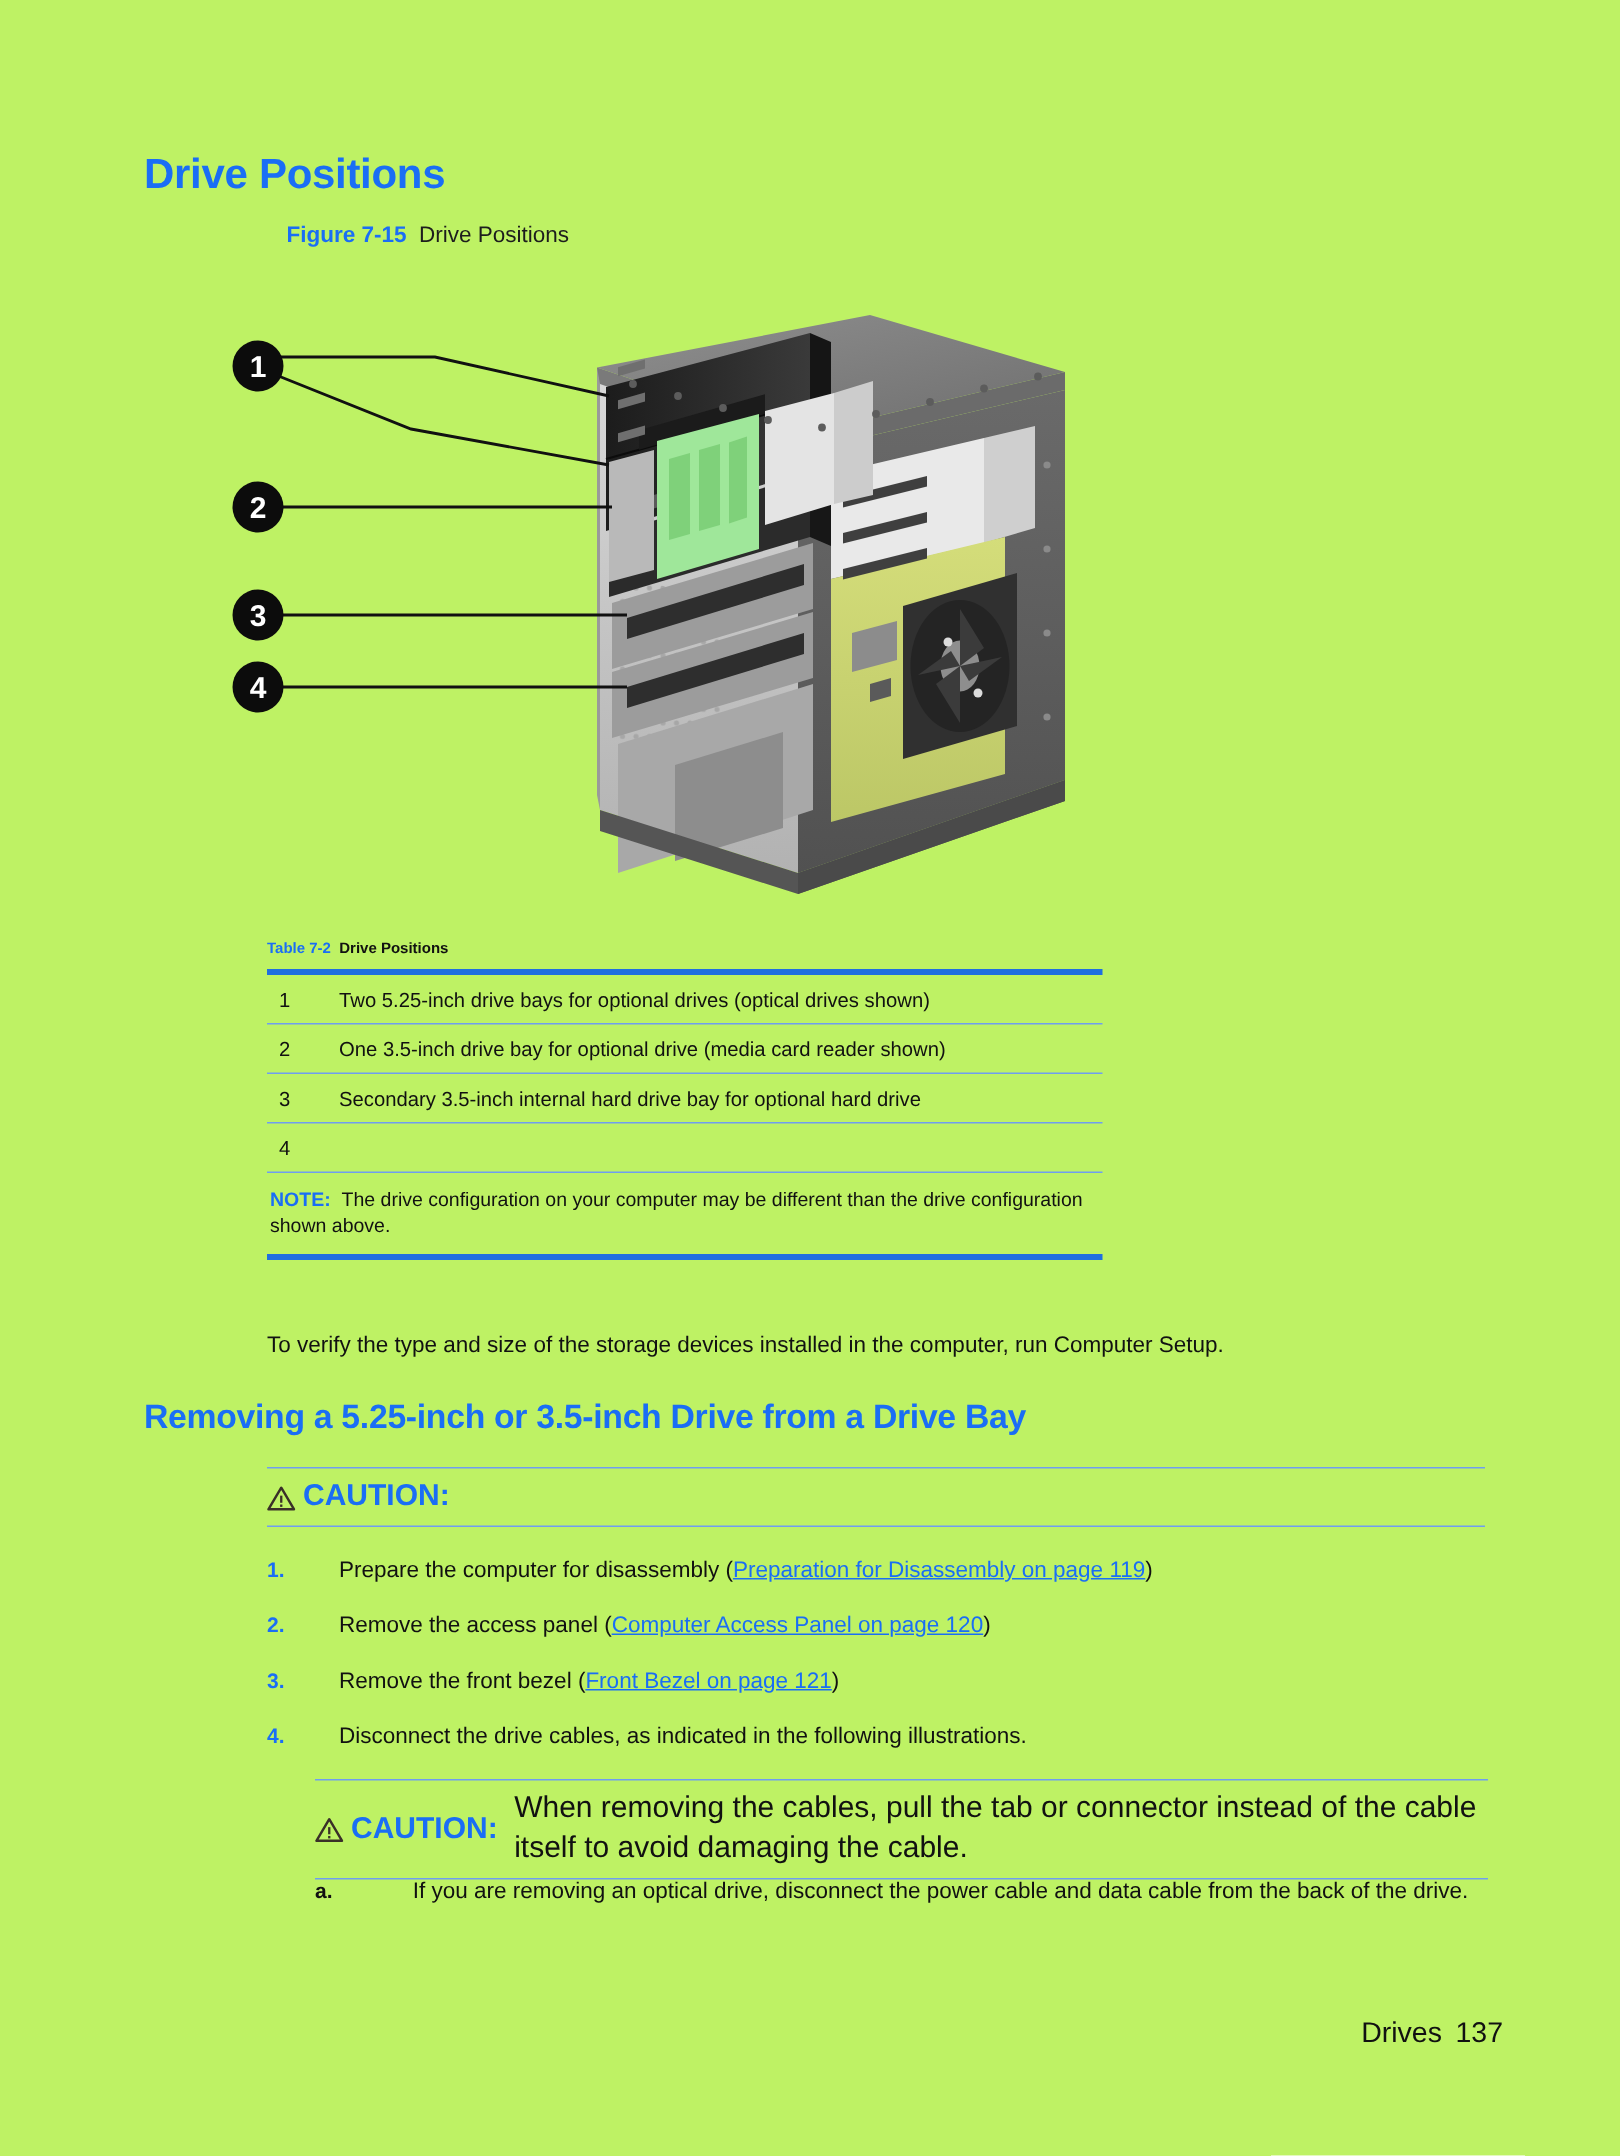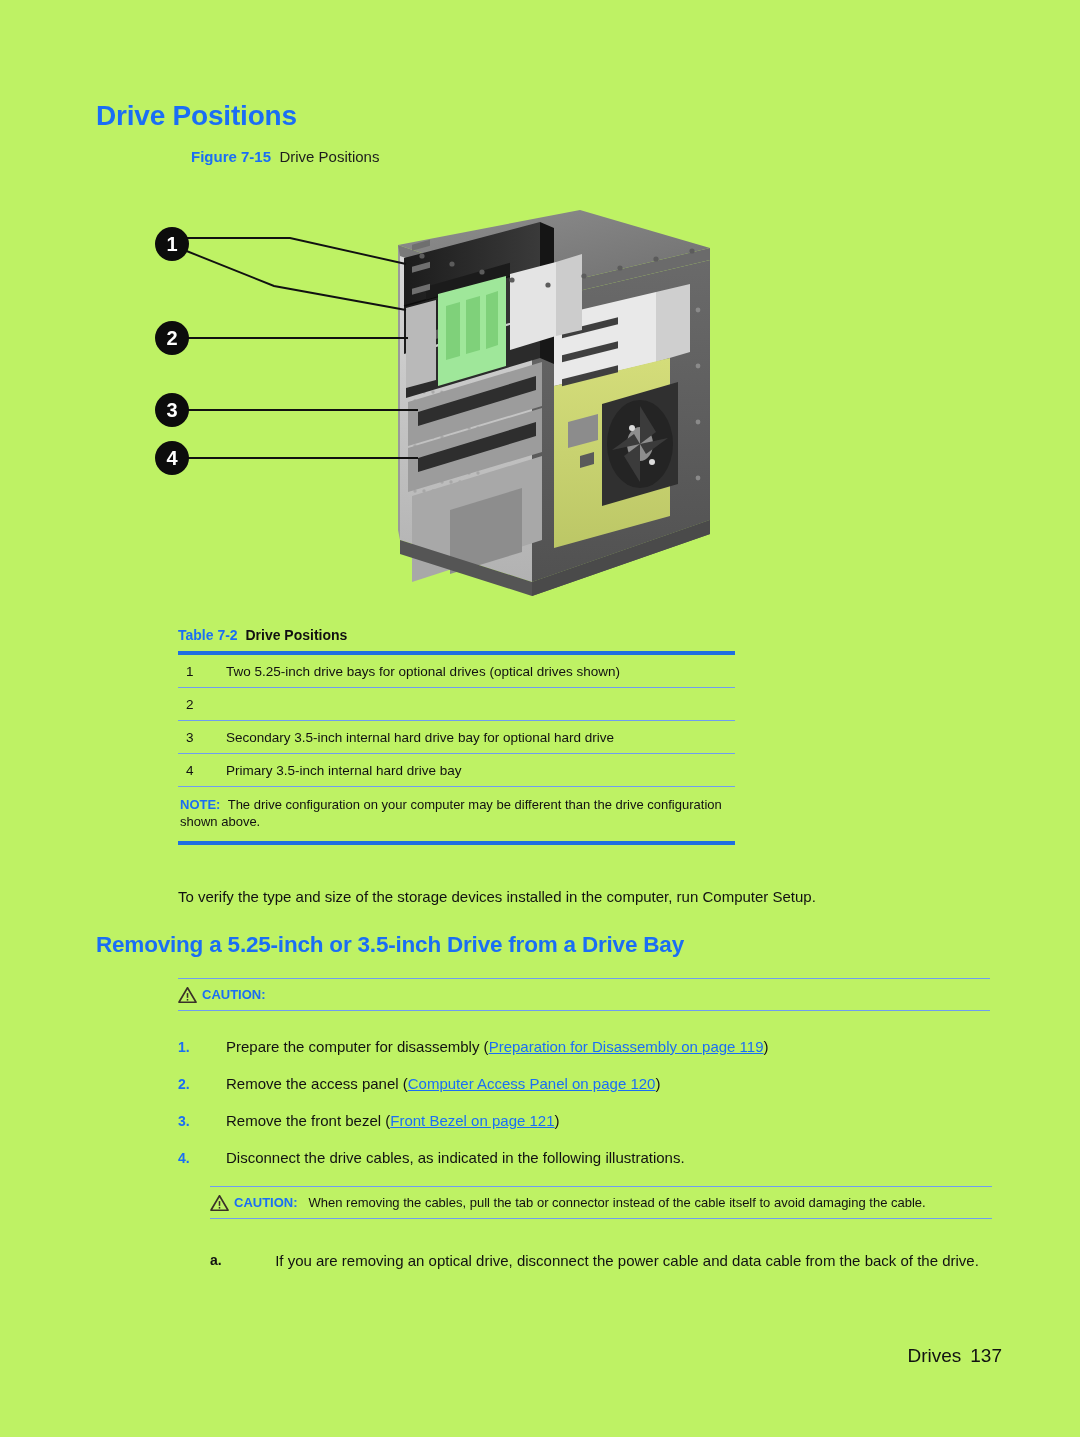--- a/index.html
+++ b/index.html
@@ -64,21 +64,21 @@
   }
 
   
   .table-block {
     position: absolute;
     left: 178px;
     top: 627px;
     width: 557px;
   }
   .table-title {
-    font-size: 14px;
+    font-size: 10px;
     white-space: nowrap;
     margin-bottom: 8px;
   }
   .table-title .tbl-num {
     color: #1a6ef5;
     font-weight: bold;
   }
   .table-title .tbl-text {
     color: #111111;
     font-weight: bold;
@@ -149,23 +149,23 @@
     position: absolute;
     box-sizing: border-box;
   }
   .notice .n-rule {
     height: 1px;
     background: #6f9ef0;
     width: 100%;
   }
   .notice .n-body {
     display: flex;
-    align-items: flex-end;
+    align-items: center;
     padding: 5px 0 6px 0;
-    font-size: 13px;
+    font-size: 20px;
     line-height: 1.36;
     color: #111111;
   }
   .warn-icon {
     flex: 0 0 auto;
     width: 19px;
     height: 18px;
     margin-right: 5px;
     margin-top: 2px;
   }
@@ -406,32 +406,32 @@
     <div class="rule-thick"></div>
 
     <div class="trow">
       <span class="tnum">1</span>
       <span class="ttext">Two 5.25-inch drive bays for optional drives (optical drives shown)</span>
     </div>
     <div class="rule-thin"></div>
 
     <div class="trow">
       <span class="tnum">2</span>
+      <span class="ttext">One 3.5-inch drive bay for optional drive (media card reader shown)</span>
     </div>
     <div class="rule-thin"></div>
 
     <div class="trow">
       <span class="tnum">3</span>
       <span class="ttext">Secondary 3.5-inch internal hard drive bay for optional hard drive</span>
     </div>
     <div class="rule-thin"></div>
 
     <div class="trow">
       <span class="tnum">4</span>
-      <span class="ttext">Primary 3.5-inch internal hard drive bay</span>
     </div>
     <div class="rule-thin"></div>
 
     <div class="note-row">
       <span class="note-label">NOTE:</span><span>&nbsp;&nbsp;</span><span>The drive configuration on your computer may be different than the drive configuration shown above.</span>
     </div>
 
     <div class="rule-thick"></div>
   </div>
 

